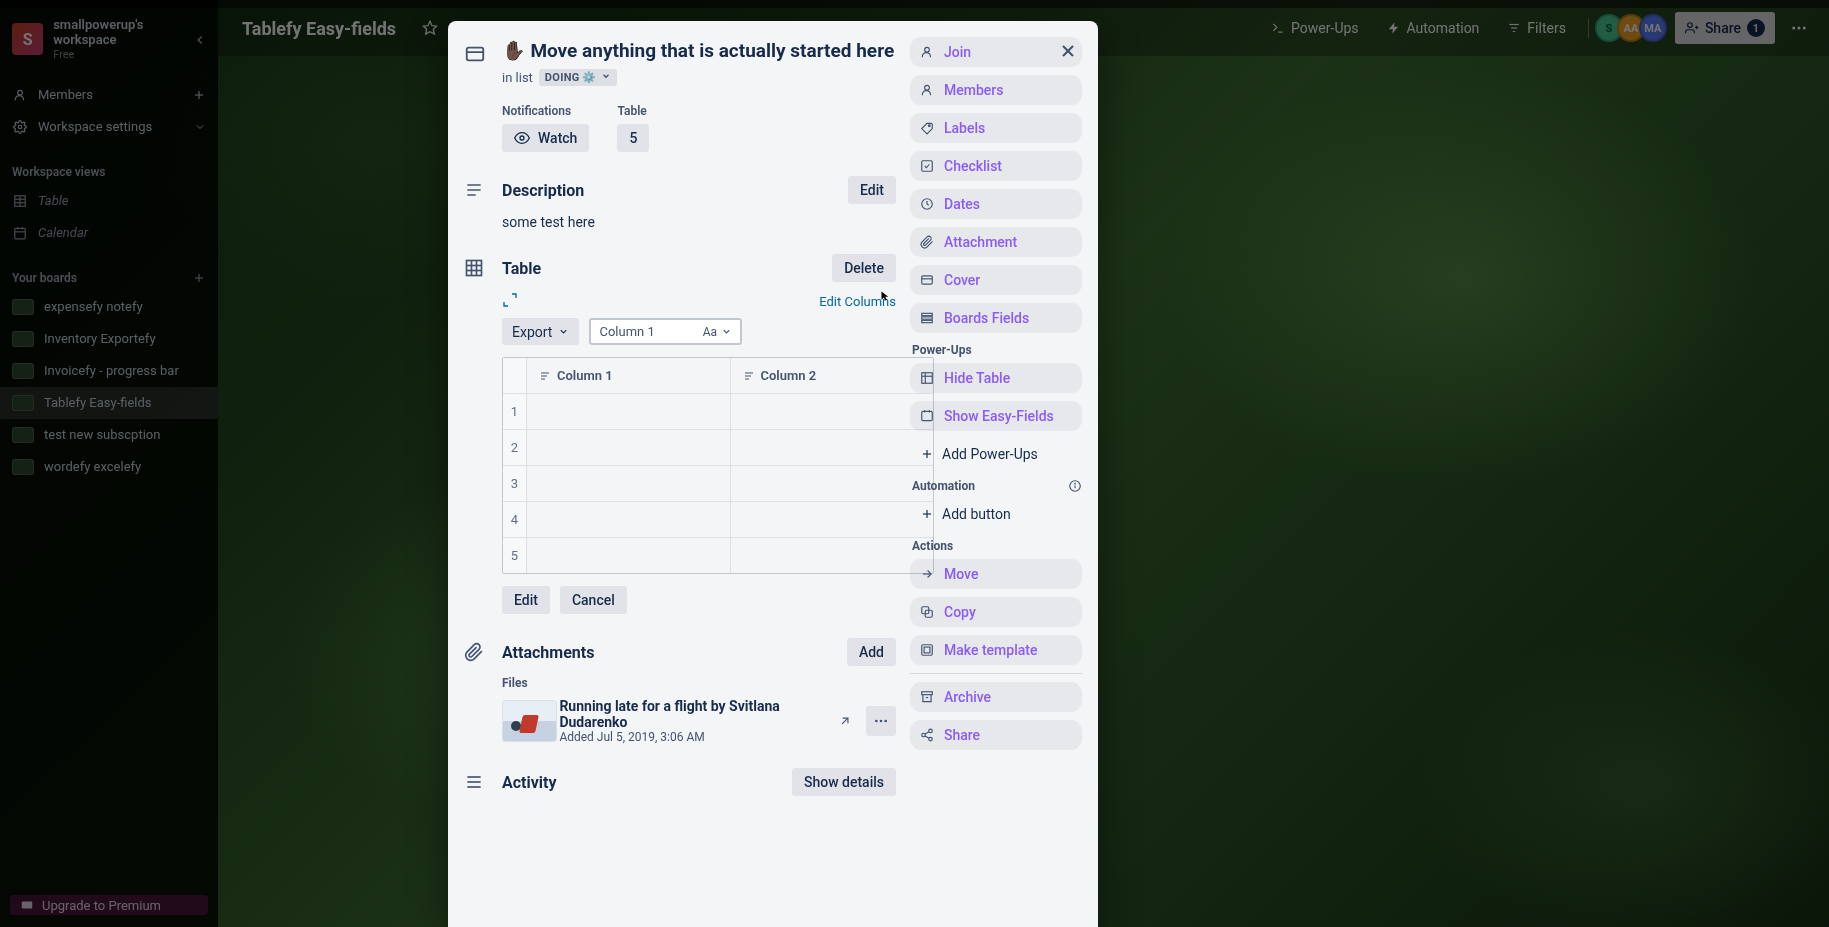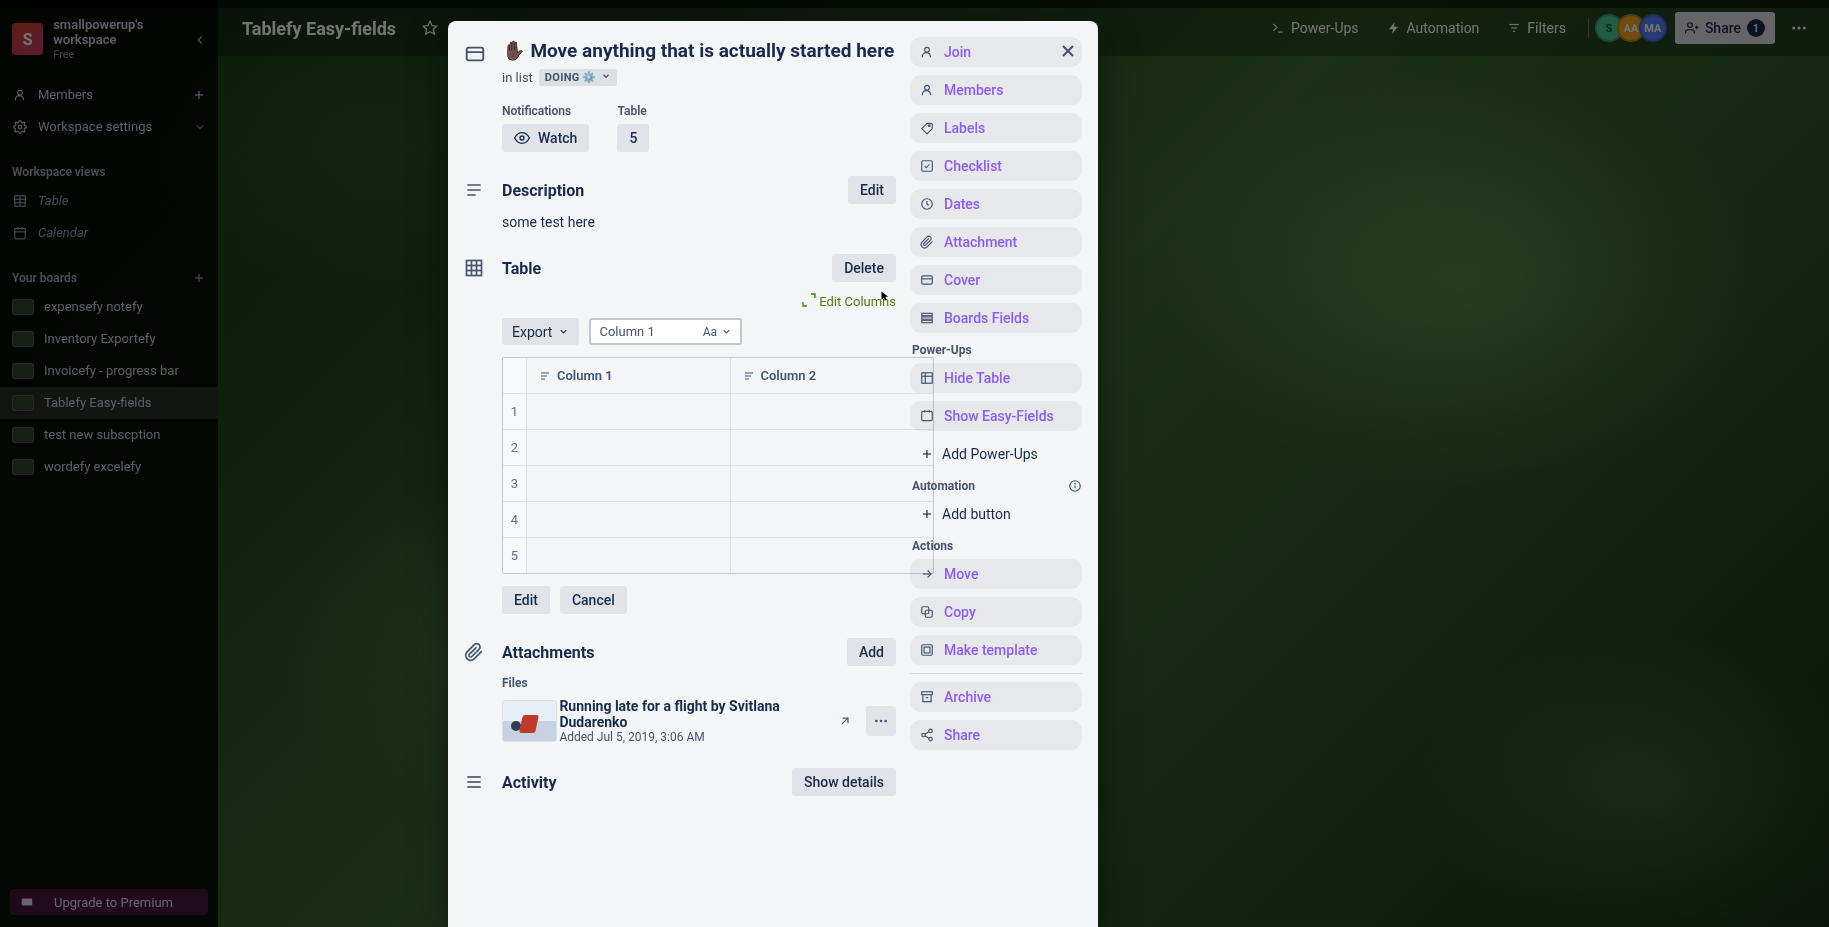--- a/index.html
+++ b/index.html
@@ -29,23 +29,23 @@
   .ws-collapse { position:absolute; right:6px; top:16px; width:24px; height:24px; display:flex; align-items:center; justify-content:center; border-radius:3px; color:#9fadbc;}
   .side-list { list-style:none; padding:8px 0; }
   .side-item { display:flex; align-items:center; height:32px; padding:0 12px; font-size:13px; color:#c5d2e0; cursor:pointer; position:relative;}
   .side-item .ico { width:16px; margin-right:10px; display:inline-flex; align-items:center; justify-content:center;}
   .side-heading { font-size:12px; font-weight:600; color:#9fadbc; padding:14px 12px 6px 12px; display:flex; justify-content:space-between; align-items:center;}
   .side-item.view { color:#94a6b8; font-style:italic; }
   .board-item { display:flex; align-items:center; height:32px; padding:0 12px; font-size:13px; color:#c5d2e0; cursor:pointer;}
   .board-item .sw { width:22px; height:16px; border-radius:3px; background:#2e4a2d; margin-right:10px; border:1px solid rgba(255,255,255,0.15);}
   .board-item.active { background:rgba(255,255,255,0.14); }
   .upgrade {
-    margin:auto 10px 12px 10px; height:26px; border-radius:4px;
+    margin:auto 10px 12px 10px; height:20px; border-radius:4px;
     background:rgba(150,30,120,0.45); color:#e9d7f1; font-size:13px;
-    display:flex; align-items:center; padding:0 10px; gap:20px;
+    display:flex; align-items:center; padding:0 10px; gap:8px;
   }
   
   .board-header {
     position:absolute; left:218px; top:0; right:0; height:56px;
     display:flex; align-items:center; padding:0 14px; gap:8px;
     background:rgba(0,0,0,0.28); color:#fff;
   }
   .board-name { font-size:18px; font-weight:700; padding:4px 10px; border-radius:4px;}
   .hbtn { height:32px; padding:0 10px; display:inline-flex; align-items:center; gap:6px; color:#fff; border-radius:3px; font-size:14px; cursor:pointer;}
   .hbtn.icon-only { width:32px; padding:0; justify-content:center;}
@@ -80,21 +80,21 @@
   .pill.sq { padding:6px 12px; }
 
   .section { margin:24px 0 0 0; }
   .section-head { display:flex; align-items:center; gap:14px; }
   .section-ico { width:24px; color:#44546f; }
   .section-title { font-size:16px; font-weight:700; flex:1;}
   .section-btn { background:rgba(9,30,66,0.08); border-radius:3px; padding:6px 12px; font-size:14px; font-weight:500; color:#172b4d; cursor:pointer;}
   .section-body { margin:10px 0 0 38px; font-size:14px; color:#172b4d;}
 
   .table-tools { margin:10px 0 0 38px; }
-  .table-toolbar-top { display:flex; justify-content:flex-end; align-items:center; font-size:13px; color:#4d7c0f; margin-bottom:8px;}
+  .table-toolbar-top { display:flex; justify-content:space-between; align-items:center; font-size:13px; color:#0369a1; margin-bottom:8px;}
   .expand-ico { width:18px; height:18px; }
   .edit-cols { cursor:pointer; }
   .table-toolbar-2 { display:flex; gap:10px; margin-bottom:12px;}
   .drop { background:rgba(9,30,66,0.08); border-radius:3px; padding:4px 10px; font-size:14px; display:inline-flex; align-items:center; gap:6px; cursor:pointer;}
   .col-select { border:2px solid #c1c7d0; border-radius:3px; padding:4px 8px; font-size:13px; display:inline-flex; align-items:center; gap:48px; color:#44546f; background:#fff;}
   .grid { border:1px solid #c1c7d0; border-radius:2px; width:432px; font-size:13px;}
   .grid-row { display:flex; border-top:1px solid #dcdfe4;}
   .grid-row:first-child { border-top:none; background:#f4f5f7;}
   .grid-row.header { font-weight:600;}
   .gc-num { width:24px; text-align:center; padding:10px 0; border-right:1px solid #dcdfe4; color:#626f86; background:#f7f8f9;}

